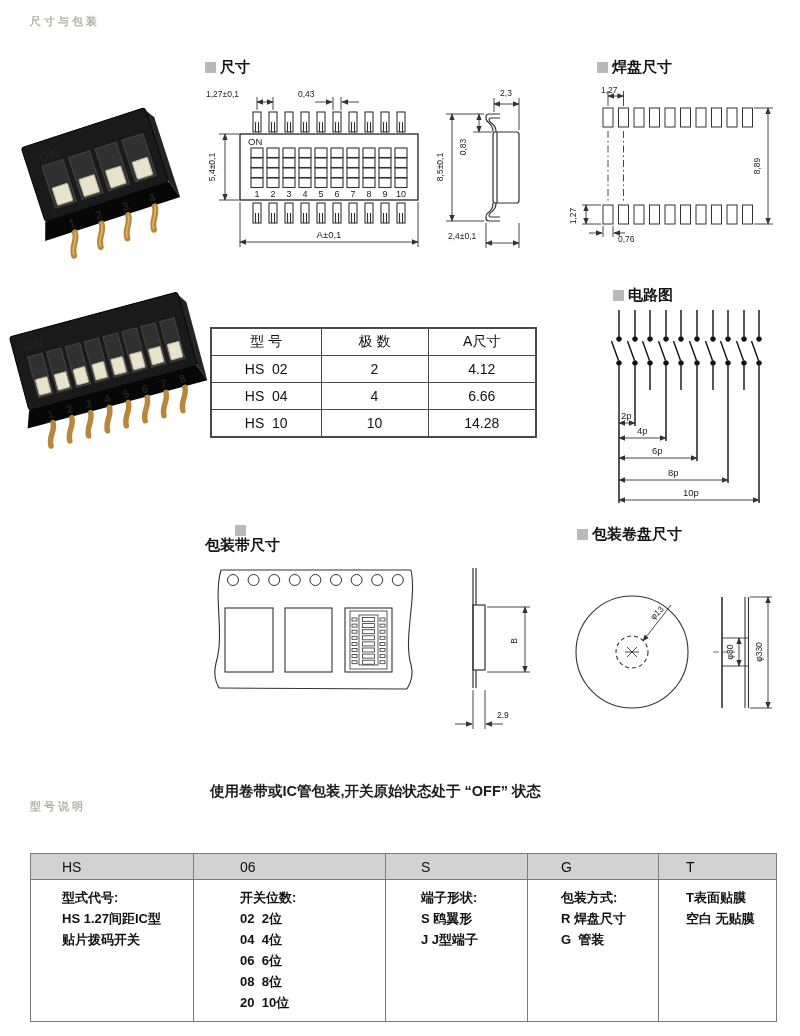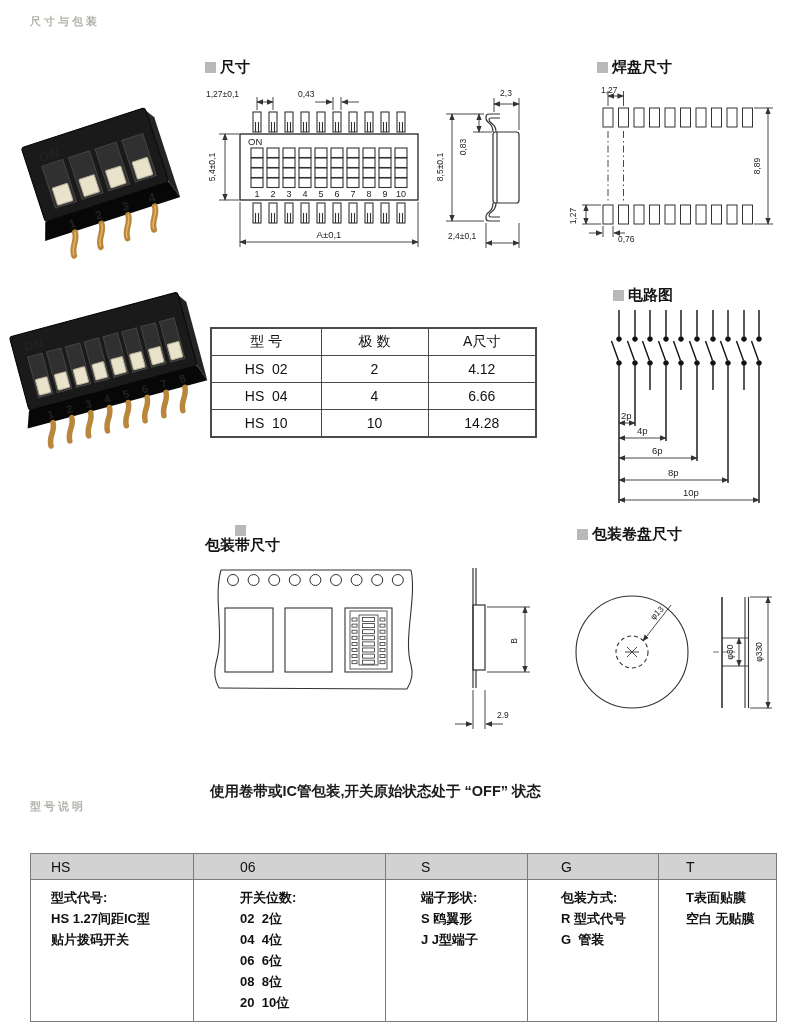--- a/index.html
+++ b/index.html
@@ -15,21 +15,21 @@
   
   .mtab{border-collapse:collapse;table-layout:fixed;border:2px solid #4a4a4a;background:#fff;}
   .mtab td{border:1px solid #4a4a4a;text-align:center;font-size:14px;color:#111;white-space:pre;height:26px;padding:0;}
   .mtab td.hd{font-size:14px;margin-left:44px;}
   
   .btab{border-collapse:collapse;table-layout:fixed;width:746px;background:#fff;}
   .btab th,.btab td{border:1px solid #7a7a7a;font-weight:bold;}
   .btab th{background:#d2d2d2;font-weight:normal;text-align:left;font-size:14px;color:#111;height:25px;padding:0;}
   .btab td{vertical-align:top;font-size:13px;color:#111;line-height:21px;padding-top:7px;padding-bottom:8px;}
   .btab td div{white-space:pre;}
-  .btab th:nth-child(1),.btab td:nth-child(1){padding-left:20px;margin-left:11px;}
+  .btab th:nth-child(1),.btab td:nth-child(1){padding-left:31px;margin-left:11px;}
   .btab th:nth-child(2),.btab td:nth-child(2){padding-left:46px;}
   .btab th:nth-child(3),.btab td:nth-child(3){padding-left:35px;}
   .btab th:nth-child(4),.btab td:nth-child(4){padding-left:33px;}
   .btab th:nth-child(5),.btab td:nth-child(5){padding-left:27px;}
 </style>
 </head>
 <body>
 
 <div class="page">
 
@@ -514,21 +514,21 @@
         <div>08  8位</div>
         <div>20  10位</div>
       </td>
       <td>
         <div>端子形状:</div>
         <div>S 鸥翼形</div>
         <div>J J型端子</div>
       </td>
       <td>
         <div>包装方式:</div>
-        <div>R 型式代号</div>
+        <div>R 焊盘尺寸</div>
         <div>G  管装</div>
       </td>
       <td>
         <div>T表面贴膜</div>
         <div>空白 无贴膜</div>
       </td>
     </tr>
   </tbody>
     </table>
 

